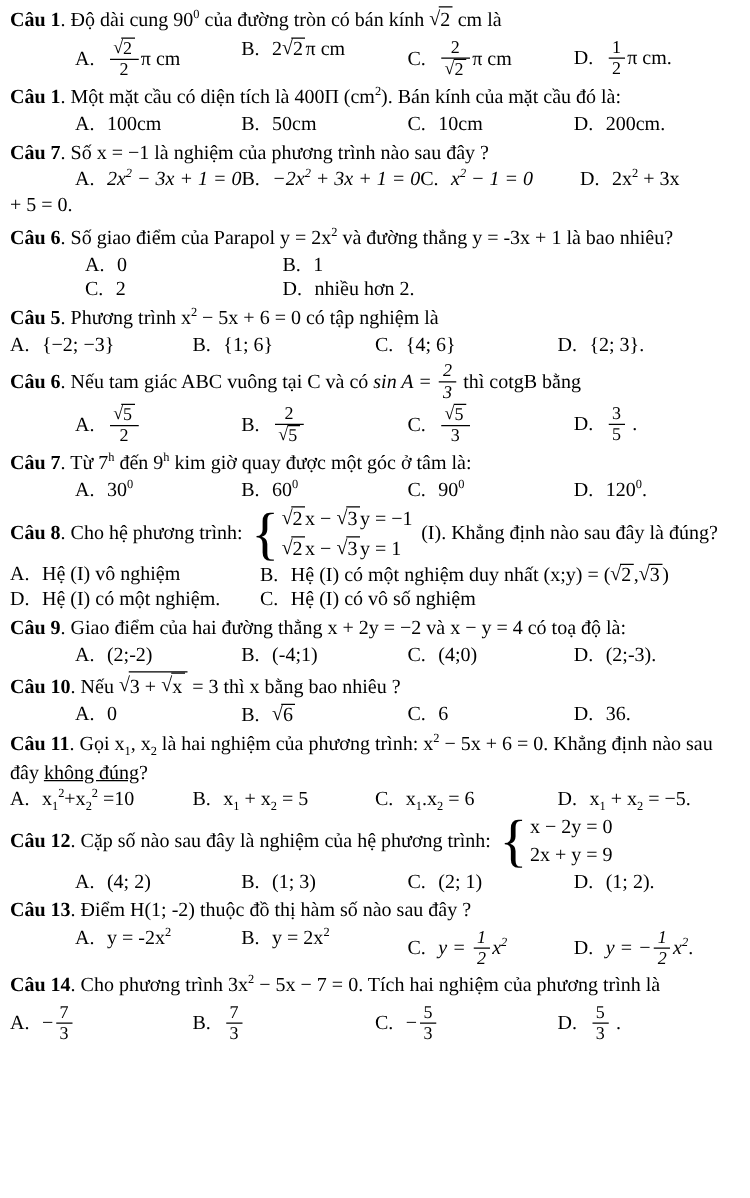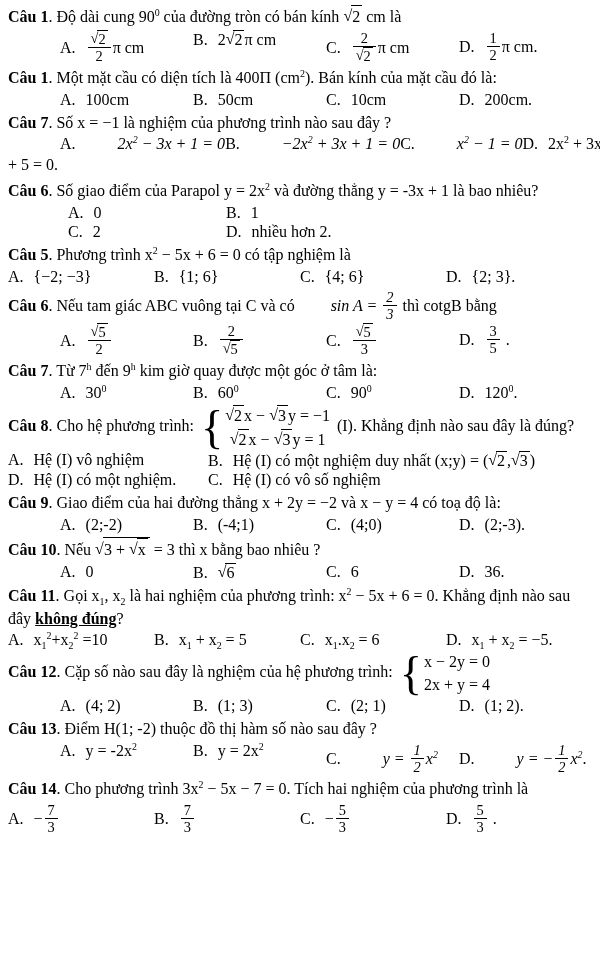--- a/index.html
+++ b/index.html
@@ -7,22 +7,22 @@
     width:600px;height:958px;overflow:hidden;
     background:#ffffff;color:#000000;
     font-family:"Liberation Serif","DejaVu Serif",serif;
     font-size:16px;
   }
   .page{padding:4px 8px 0 8px;}
   .question{margin:0 0 3px 0;}
   .stem{margin:1px 0;line-height:1.42;}
   .stem.cont{margin-top:0;}
   .qlabel{font-weight:bold;}
-  .bu{font-weight:bold;text-decoration:underline;text-align:center;}
-  .it{font-style:italic;margin-left:32px;}
+  .bu{font-weight:normal;text-decoration:underline;text-align:center;}
+  .it{font-style:italic;}
   sup{font-size:0.62em;vertical-align:super;line-height:0;}
   sub{font-size:0.62em;vertical-align:sub;line-height:0;}
   
   .row{display:flex;margin:1px 0;align-items:flex-start;}
   .opt{white-space:nowrap;}
   .okey{margin-right:6px;}
   .r4{padding-left:52px;}  .r4 .opt{flex:1;}
   .r4n{padding-left:0;justify-content:center;}    .r4n .opt{flex:1;}
   .r2{padding-left:60px;}  .r2 .opt:first-child{width:158px;flex:none;} .r2 .opt:last-child{flex:1;}
   .r2w{padding-left:0;}    .r2w .opt:first-child{width:200px;flex:none;} .r2w .opt:last-child{flex:1;}
@@ -30,21 +30,21 @@
   .frac{display:inline-block;vertical-align:-0.55em;text-align:center;font-size:0.9em;line-height:1.12;margin:0 2px;}
   .frac .num{display:block;border-bottom:1px solid #000;padding:0 3px;}
   .frac .den{display:block;padding:0 3px;}
   
   .sqrt{white-space:nowrap;display:inline-block;}
   .sqrt .rs{display:inline-block;transform:translateY(-1px);margin-right:-1px;}
   .sqrt .rad{border-top:1px solid #000;padding:0 2px 0 1px;display:inline-block;}
   
   .cases{display:inline-flex;align-items:center;vertical-align:middle;margin:0 3px;}
   .cases .brace{font-size:2.9em;font-weight:400;line-height:0.9;margin-right:2px;font-family:"Liberation Serif",serif;}
-  .cases .clines{display:inline-flex;flex-direction:column;gap:2px;text-align:center;}
+  .cases .clines{display:inline-flex;flex-direction:column;gap:2px;text-align:left;}
   .cases .cline{line-height:1.3;}
 </style>
 </head>
 <body>
 
 <div class="page">
   <div id="questions">
       <div class="question">
         <p class="stem"><span class="qlabel">Câu 1</span>. Độ dài cung 90<sup>0</sup> của đường tròn có bán kính <span class="sqrt"><span class="rs">√</span><span class="rad">2</span></span> cm là</p>
         <div class="row r4">
@@ -153,21 +153,21 @@
           <span class="opt"><span class="okey">B.&nbsp;</span>x<sub>1</sub> + x<sub>2</sub> = 5</span>
           <span class="opt"><span class="okey">C.&nbsp;</span>x<sub>1</sub>.x<sub>2</sub> = 6</span>
           <span class="opt"><span class="okey">D.&nbsp;</span>x<sub>1</sub> + x<sub>2</sub> = −5.</span>
         </div>
       </div>
       <div class="question">
         <p class="stem"><span class="qlabel">Câu 12</span>. Cặp số nào sau đây là nghiệm của hệ phương trình: <span class="cases">
             <span class="brace">{</span>
             <span class="clines">
               <span class="cline">x − 2y = 0</span>
-              <span class="cline">2x + y = 4</span>
+              <span class="cline">2x + y = 9</span>
             </span>
           </span></p>
         <div class="row r4">
           <span class="opt"><span class="okey">A.&nbsp;</span>(4; 2)</span>
           <span class="opt"><span class="okey">B.&nbsp;</span>(1; 3)</span>
           <span class="opt"><span class="okey">C.&nbsp;</span>(2; 1)</span>
           <span class="opt"><span class="okey">D.&nbsp;</span>(1; 2).</span>
         </div>
       </div>
       <div class="question">

